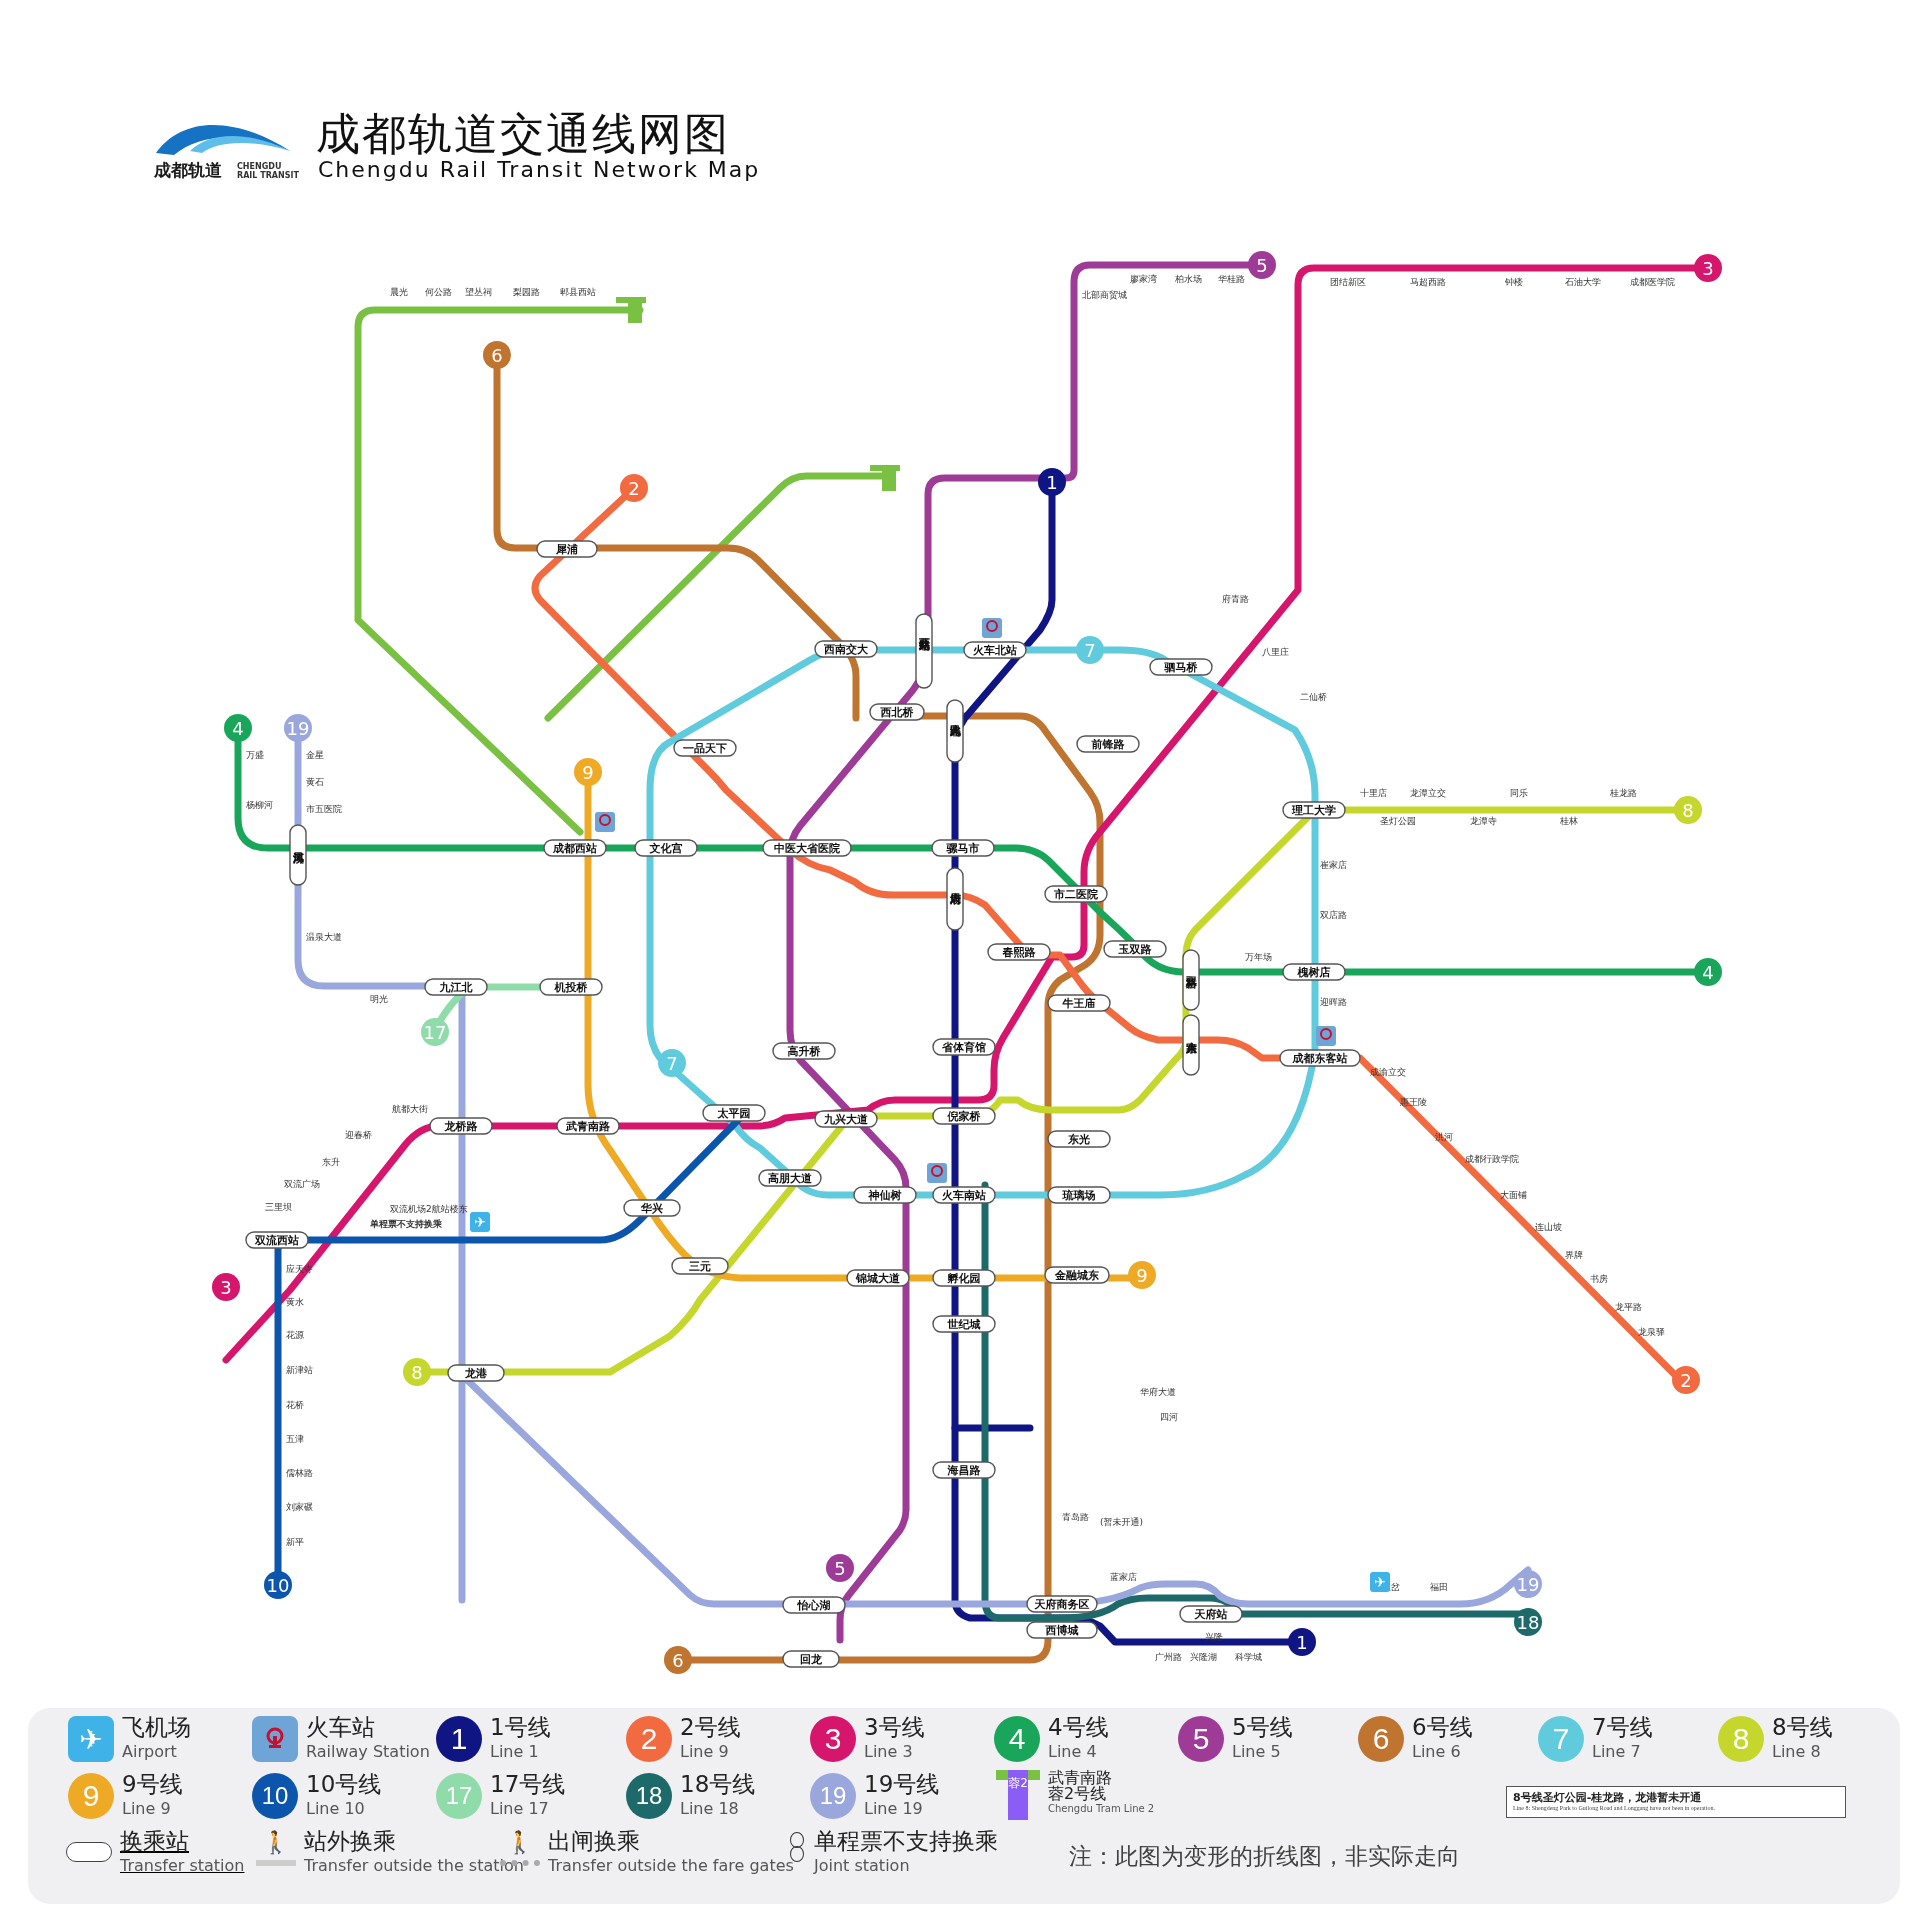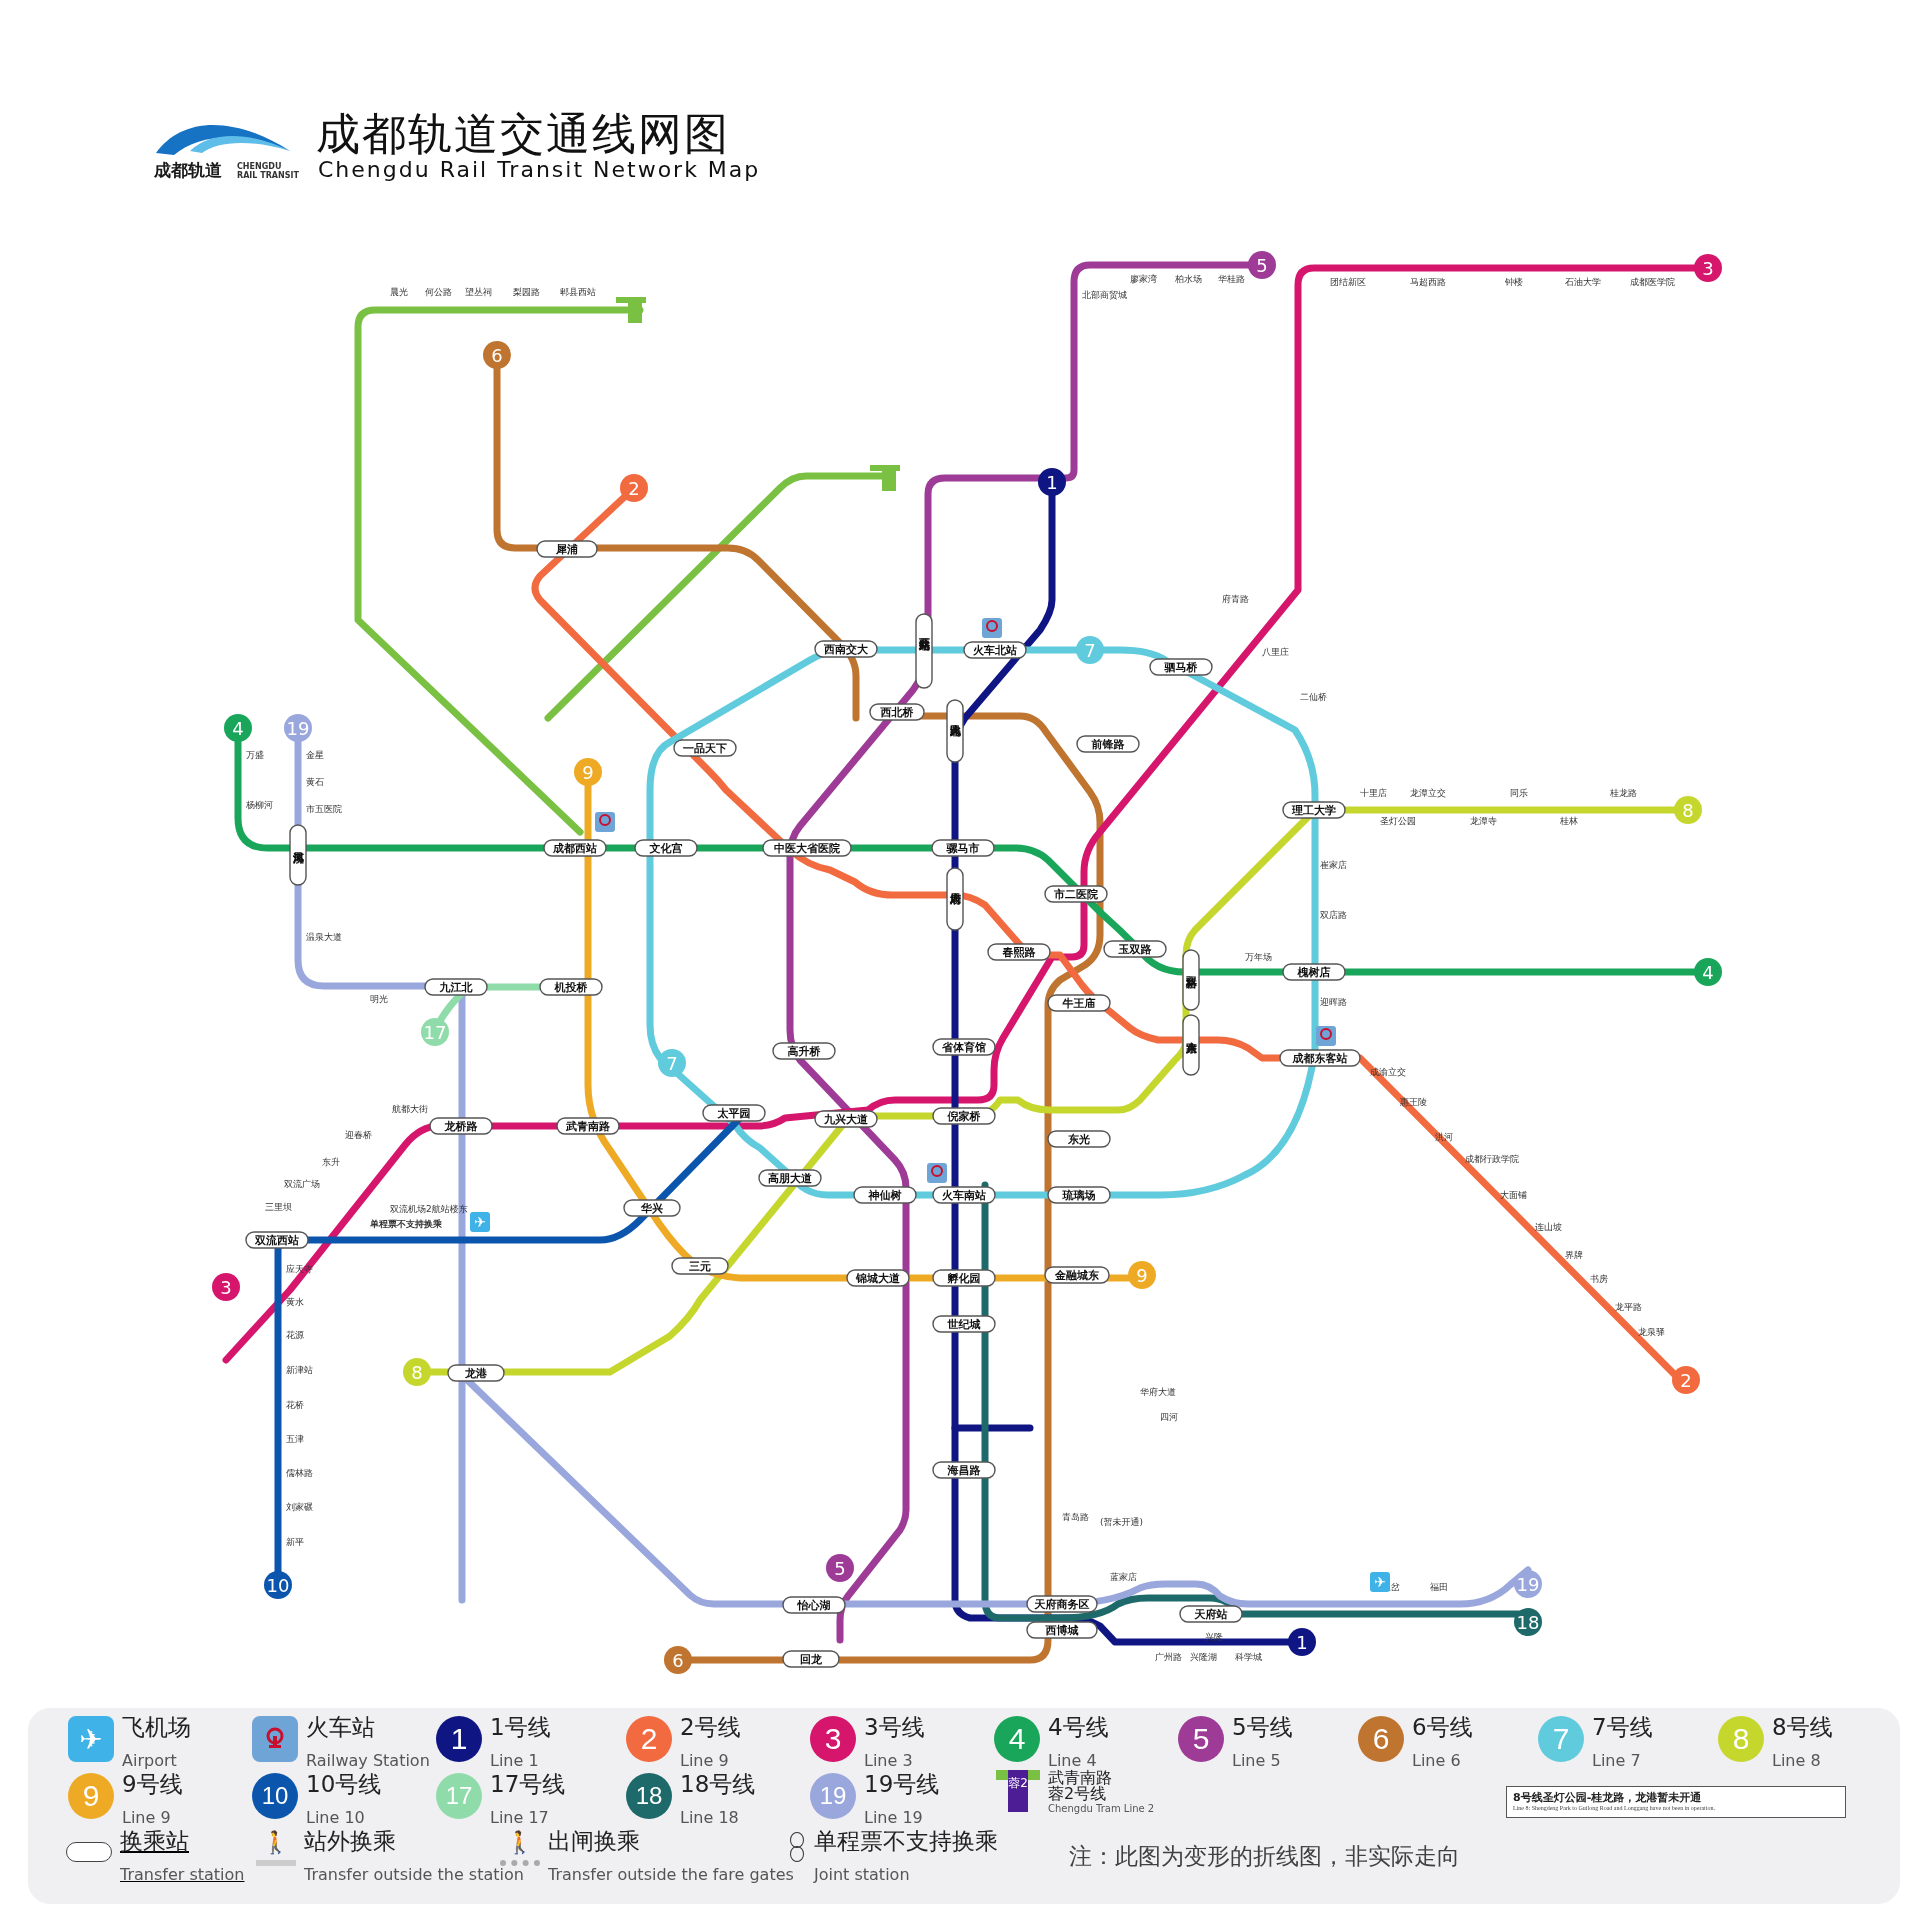--- a/index.html
+++ b/index.html
@@ -14,21 +14,21 @@
   #map text{font-family:"DejaVu Sans","Liberation Sans",sans-serif;}
   .st{font-size:9px;fill:#333;}
   .xf{font-size:11px;font-weight:bold;fill:#111;}
   .badge-t{font-size:18px;fill:#fff;font-family:"Liberation Sans",sans-serif;}
   #legend{position:absolute;left:28px;top:1708px;width:1872px;height:196px;background:#f0f0f2;border-radius:22px;}
   .lg{position:absolute;display:flex;align-items:flex-start;}
   .lg .ic{width:46px;height:46px;border-radius:50%;color:#fff;font-size:30px;display:flex;align-items:center;justify-content:center;font-family:"Liberation Sans",sans-serif;flex:none;}
   .lg .sq{border-radius:8px;}
   .lg .tx{margin-left:8px;line-height:1;}
   .lg .cn{font-size:23px;color:#222;display:block;}
-  .lg .en{font-size:16px;color:#555;display:block;margin-top:14px;}
+  .lg .en{font-size:16px;color:#555;display:block;margin-top:5px;}
   #note8{position:absolute;left:1478px;top:78px;width:338px;height:30px;border:1.5px solid #555;background:#fff;}
   #note8 .a{position:absolute;left:6px;top:3px;font-size:11px;color:#222;font-weight:bold;white-space:nowrap;}
   #note8 .b{position:absolute;left:6px;top:18px;font-size:6px;color:#444;white-space:nowrap;font-family:"Liberation Serif",serif;}
   #footnote{position:absolute;left:1041px;top:133px;font-size:23px;color:#404040;white-space:nowrap;}
 </style>
 </head>
 <body>
 
 <div id="header">
   <div id="logo">
@@ -602,21 +602,21 @@
   <div class="lg" style="left:782px;top:65px;">
     <div class="ic" style="background:#9aa7dd;font-size:24px;">19</div>
     <div class="tx">
         <span class="cn">19号线</span>
         <span class="en">Line 19</span>
       </div>
   </div>
   <div class="lg" style="left:968px;top:62px;">
     <div style="position:relative;width:44px;height:46px;">
       <div style="position:absolute;left:0;top:0;width:44px;height:10px;background:#7ac143;"></div>
-      <div style="position:absolute;left:12px;top:0;width:20px;height:42px;background:#4c1d95;color:#fff;font-size:12px;text-align:center;line-height:14px;padding-top:6px;box-sizing:border-box;">蓉2</div>
+      <div style="position:absolute;left:12px;top:0;width:20px;height:50px;background:#8b5cf6;color:#fff;font-size:12px;text-align:center;line-height:14px;padding-top:6px;box-sizing:border-box;">蓉2</div>
     </div>
     <div class="tx">
         <span class="cn" style="font-size:16px;">武青南路</span>
         <span class="cn" style="font-size:16px;">蓉2号线</span>
         <span class="en" style="font-size:10px;margin-top:2px;">Chengdu Tram Line 2</span>
       </div>
   </div>
 
   <div id="note8">
     <span class="a">8号线圣灯公园-桂龙路，龙港暂未开通</span>

